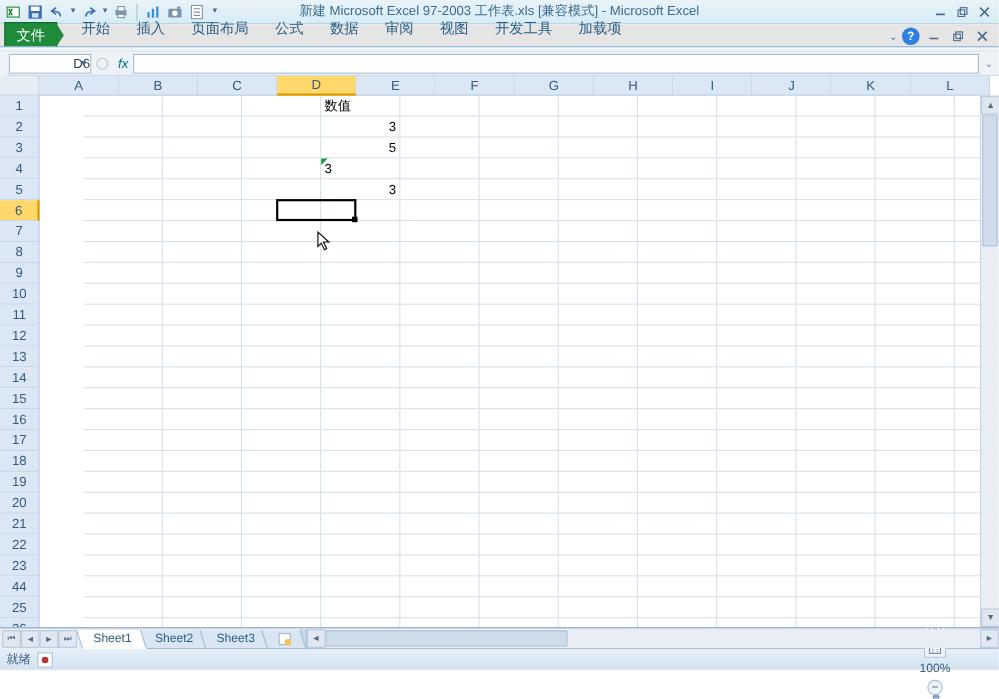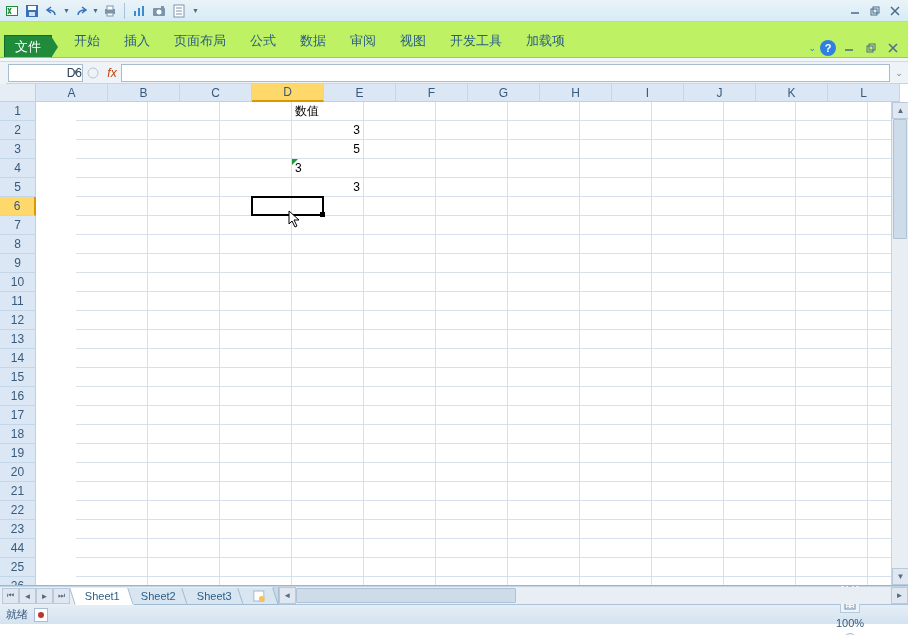--- a/index.html
+++ b/index.html
@@ -3,33 +3,33 @@
 <meta charset="utf-8">
 <style>
   * { box-sizing: border-box; margin:0; padding:0; font-family: "Microsoft YaHei", Arial, sans-serif; }
   body { width:908px; height:635px; background:#fff; overflow:hidden; font-size:12px; position:relative; }
   .qat { height:22px; background:linear-gradient(#e9f3f8,#d7ecf6); display:flex; align-items:center; border-bottom:1px solid #b5cfe0; position:relative; }
   .qat-left { display:flex; align-items:center; padding-left:3px; gap:2px; }
   .icon-btn { width:18px; height:18px; display:flex; align-items:center; justify-content:center; border-radius:2px; }
   .qat-sep { width:1px; height:16px; background:#a9c4d8; margin:0 3px; }
   .qat-title { position:absolute; left:50%; transform:translateX(-50%); color:#3b6b8f; font-size:12px; white-space:nowrap; }
   .qat-right { margin-left:auto; display:flex; align-items:center; gap:2px; padding-right:4px; }
-  .ribbon-tabs { height:36px; background:#bef264; display:flex; align-items:flex-end; border-bottom:1px solid #8db8d8; position:relative; }
+  .ribbon-tabs { height:21px; background:#e5e5e5; display:flex; align-items:flex-end; border-bottom:1px solid #8db8d8; position:relative; }
   .tab-file { background:#1f8b3b; color:#fff; padding:0 10px; height:22px; display:flex; align-items:center; font-size:13px; margin-left:4px; border:1px solid #0f6a2b; border-bottom:none; position:relative; }
   .tab-file::after { content:""; position:absolute; right:-7px; top:0; border-left:7px solid #1f8b3b; border-top:11px solid transparent; border-bottom:11px solid transparent; }
   .tab { padding:16px 12px; height:22px; display:flex; align-items:center; color:#2a5d84; font-size:13px; }
   .ribbon-right { margin-left:auto; display:flex; align-items:center; gap:4px; padding-right:6px; }
   .help-circle { width:16px; height:16px; border-radius:50%; background:#2f80e0; color:#fff; display:flex; align-items:center; justify-content:center; font-weight:bold; font-size:11px; }
   .ribbon-collapse { height:4px; background:#f3f6f9; border-bottom:1px solid #cfdbe8; }
   .namebox-row { height:22px; display:flex; align-items:center; border-bottom:1px solid #c6d4e4; background:#eef3f8; position:relative; }
   .nb-left-bump { width:6px; height:22px; background:#eef3f8; }
   .name-box { width:75px; height:18px; margin-left:2px; background:#fff; border:1px solid #a7bcd1; display:flex; align-items:center; justify-content:flex-end; position:relative; color:#2c3e50; }
   .name-box .dd { position:absolute; right:2px; font-size:8px; color:#4a6b8a; }
   .fx-cancel { width:20px; display:flex; align-items:center; justify-content:center; color:#7a8da0; }
-  .fx-label { width:18px; display:flex; align-items:center; justify-content:center; font-style:italic; color:#c2410c; }
+  .fx-label { width:18px; display:flex; align-items:center; justify-content:center; font-style:italic; color:#0369a1; }
   .formula-bar { flex:1; height:18px; background:#fff; border:1px solid #a7bcd1; margin-right:18px; }
   .fx-expand { position:absolute; right:2px; width:14px; height:18px; display:flex; align-items:center; justify-content:center; color:#6b89a6; font-size:9px; }
   .grid-wrap { position:relative; height:502px; background:#fff; overflow:hidden; border-bottom:1px solid #9db6cf; }
   .corner { position:absolute; left:0; top:0; width:36px; height:18px; background:#e6edf5; border-right:1px solid #bcd2e4; border-bottom:1px solid #bcd2e4; }
   .col-headers { position:absolute; left:36px; top:0; height:18px; display:flex; }
   .col-h { width:72px; height:18px; background:#dbe7f4; border-right:1px solid #c4d7e8; border-bottom:1px solid #bcd2e4; display:flex; align-items:center; justify-content:center; color:#385a7c; }
   .col-h.sel { background:#ffd86b; border-bottom:2px solid #d99a00; }
   .row-headers { position:absolute; left:0; top:18px; width:36px; }
   .row-h { height:19px; background:#dbe7f4; border-bottom:1px solid #c4d7e8; border-right:1px solid #bcd2e4; display:flex; align-items:center; justify-content:center; color:#385a7c; }
   .row-h.sel { background:#ffd86b; border-right:2px solid #d99a00; }
@@ -124,20 +124,21 @@
     <div class="icon-btn">
       <svg width="12" height="14">
           <rect x="1" y="1" width="10" height="12" fill="#fff" stroke="#7d94ad"></rect>
           <line x1="3" y1="4" x2="9" y2="4" stroke="#7d94ad"></line>
           <line x1="3" y1="7" x2="9" y2="7" stroke="#7d94ad"></line>
           <line x1="3" y1="10" x2="9" y2="10" stroke="#7d94ad"></line>
         </svg>
     </div>
     <span style="font-size:7px;color:#4a6b8a;margin-left:2px;">▼</span>
   </div>
+  <div class="qat-title">新建 Microsoft Excel 97-2003 工作表.xls  [兼容模式]  -  Microsoft Excel</div>
   <div class="qat-right">
     <div class="icon-btn">
         <svg width="10" height="10">
           <line x1="1" y1="7" x2="9" y2="7" stroke="#4a6b8a" stroke-width="1.5"></line>
         </svg>
       </div>
     <div class="icon-btn">
         <svg width="10" height="10">
           <rect x="1" y="3" width="6" height="6" fill="none" stroke="#4a6b8a"></rect>
           <rect x="3" y="1" width="6" height="6" fill="none" stroke="#4a6b8a"></rect>

